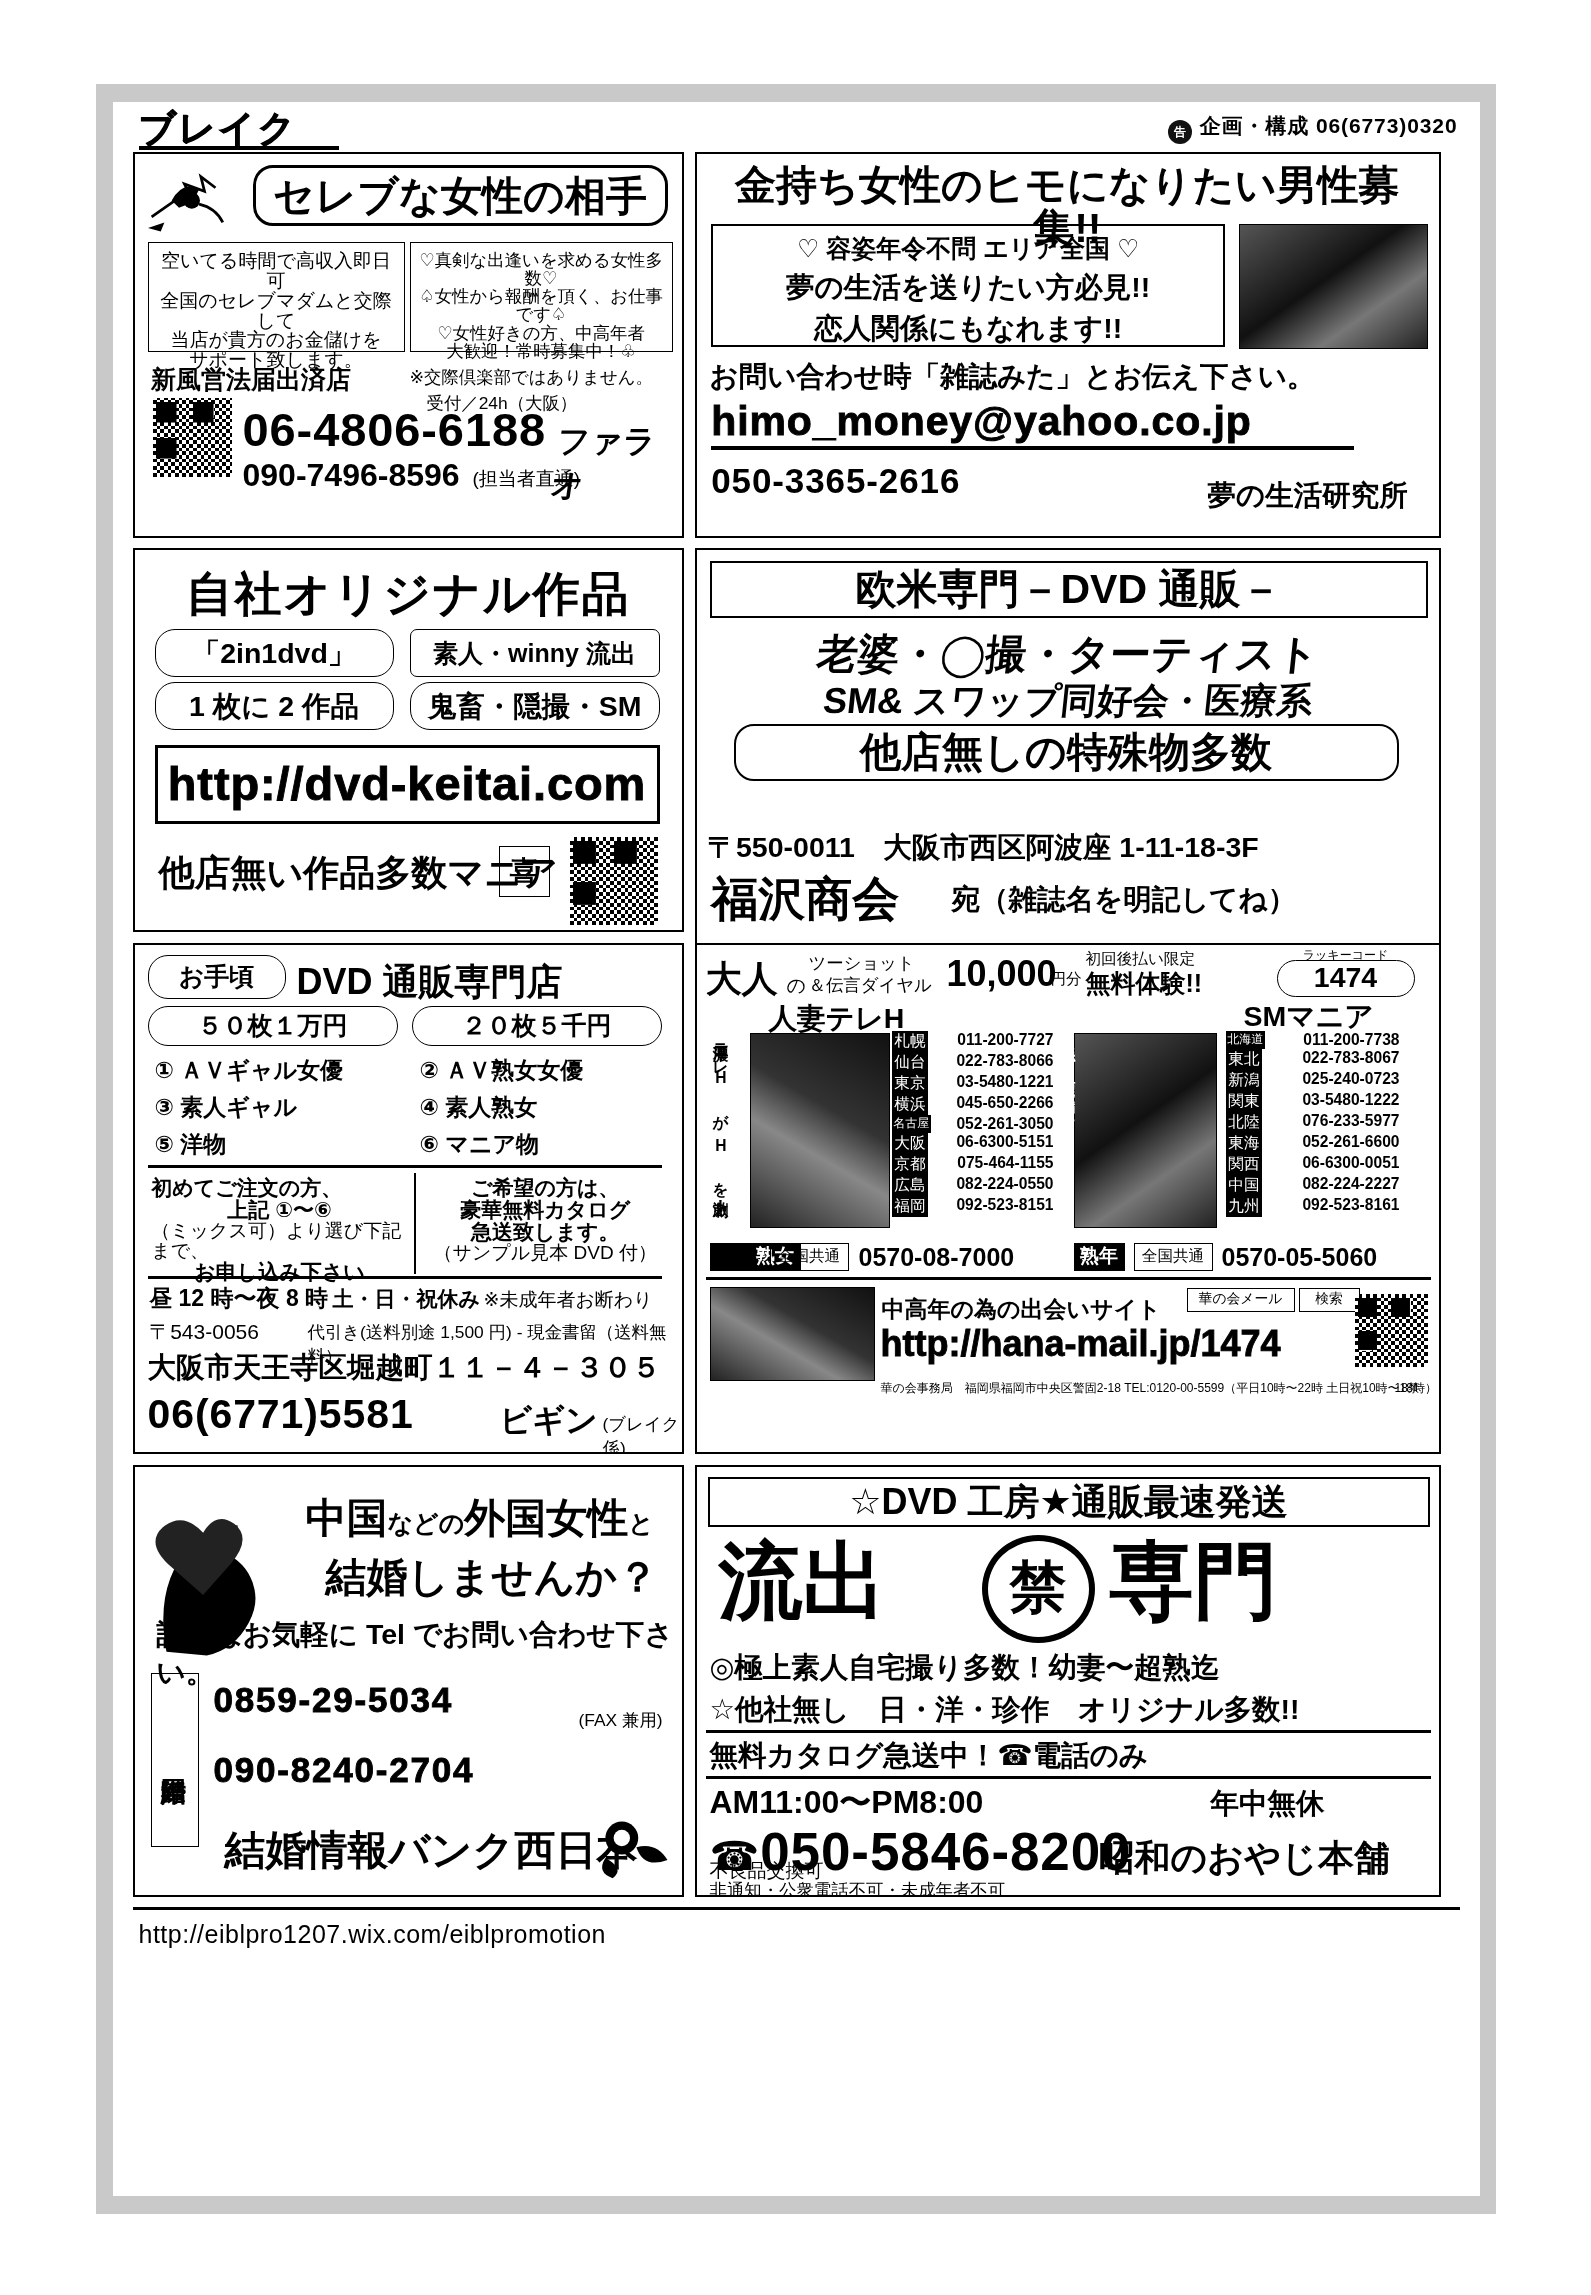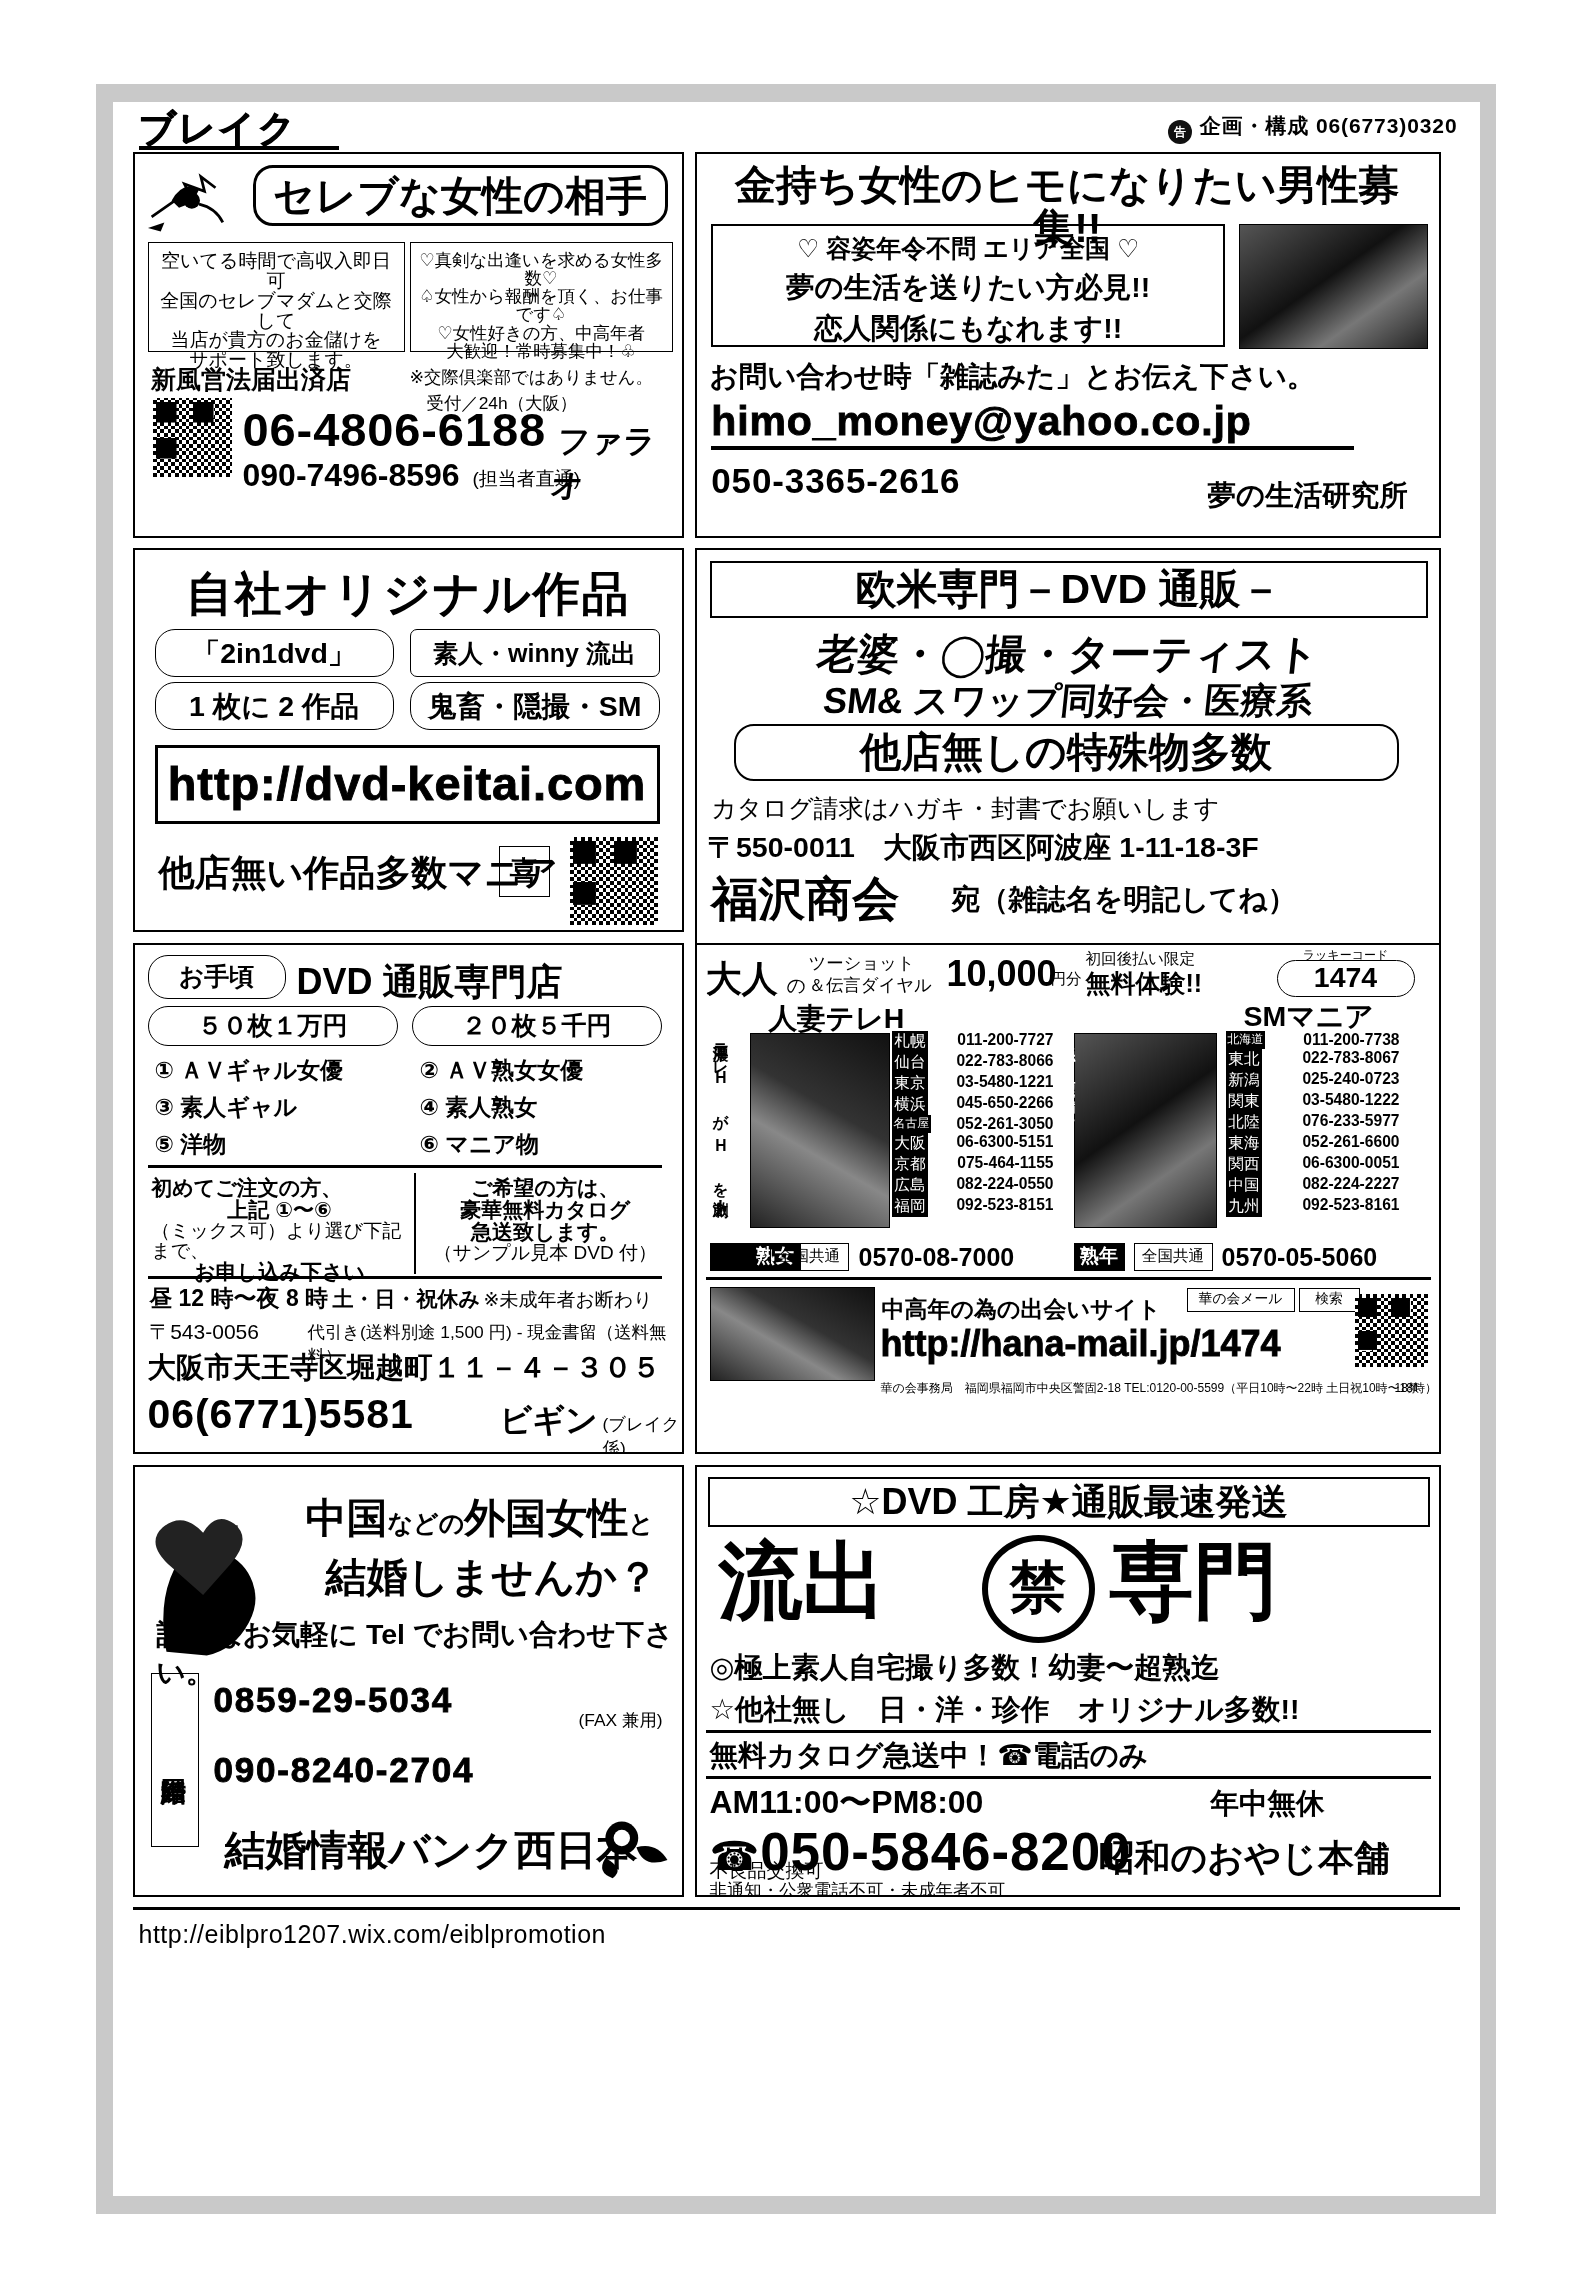--- a/index.html
+++ b/index.html
@@ -129,21 +129,20 @@
         <div class="b t38" style="position:absolute;left:24px;top:299px;">他店無い作品多数マニア</div>
         <div class="sq ctr b t30" style="position:absolute;left:364px;top:296px;width:51px;height:51px;line-height:48px;">喜</div>
         <div class="qr" style="position:absolute;left:435px;top:287px;width:88px;height:88px;"></div>
       </div>
 
       <div class="ad" style="left:582px;top:446px;width:746px;height:416px;">
         <div class="sq b ctr t44" style="position:absolute;left:13px;top:11px;width:718px;height:57px;line-height:53px;border-width:2.8px;">欧米専門－DVD 通販－</div>
         <div class="b t44 ctr" style="position:absolute;left:0;top:77px;width:100%;transform:skewX(-6deg);">老婆・◯撮・ターティスト</div>
         <div class="b t38 ctr" style="position:absolute;left:0;top:127px;width:100%;transform:skewX(-6deg);">SM&amp; スワップ同好会・医療系</div>
         <div class="rb b ctr t44" style="position:absolute;left:37px;top:174px;width:665px;height:57px;line-height:53px;border-width:2.8px;">他店無しの特殊物多数</div>
-        <div class="t26" style="position:absolute;left:14.7px;top:242px;">カタログ請求はハガキ・封書でお願いします</div>
         <div class="b t30" style="position:absolute;left:11px;top:279px;">〒550-0011　大阪市西区阿波座 1-11-18-3F</div>
         <div class="b t50" style="position:absolute;left:14.7px;top:318px;">福沢商会</div>
         <div class="b t30" style="position:absolute;left:255px;top:331px;">宛（雑誌名を明記してね）</div>
       </div>
 
       <div class="ad" style="left:20px;top:841px;width:551px;height:511px;">
         <div class="rb ctr b t26" style="position:absolute;left:13px;top:9.2px;width:138px;height:44px;line-height:40px;">お手頃</div>
         <div class="b t38" style="position:absolute;left:162px;top:13px;">DVD 通販専門店</div>
 
         <div class="rb ctr b t26" style="position:absolute;left:13px;top:61px;width:250px;height:40px;line-height:37px;">５０枚１万円</div>

